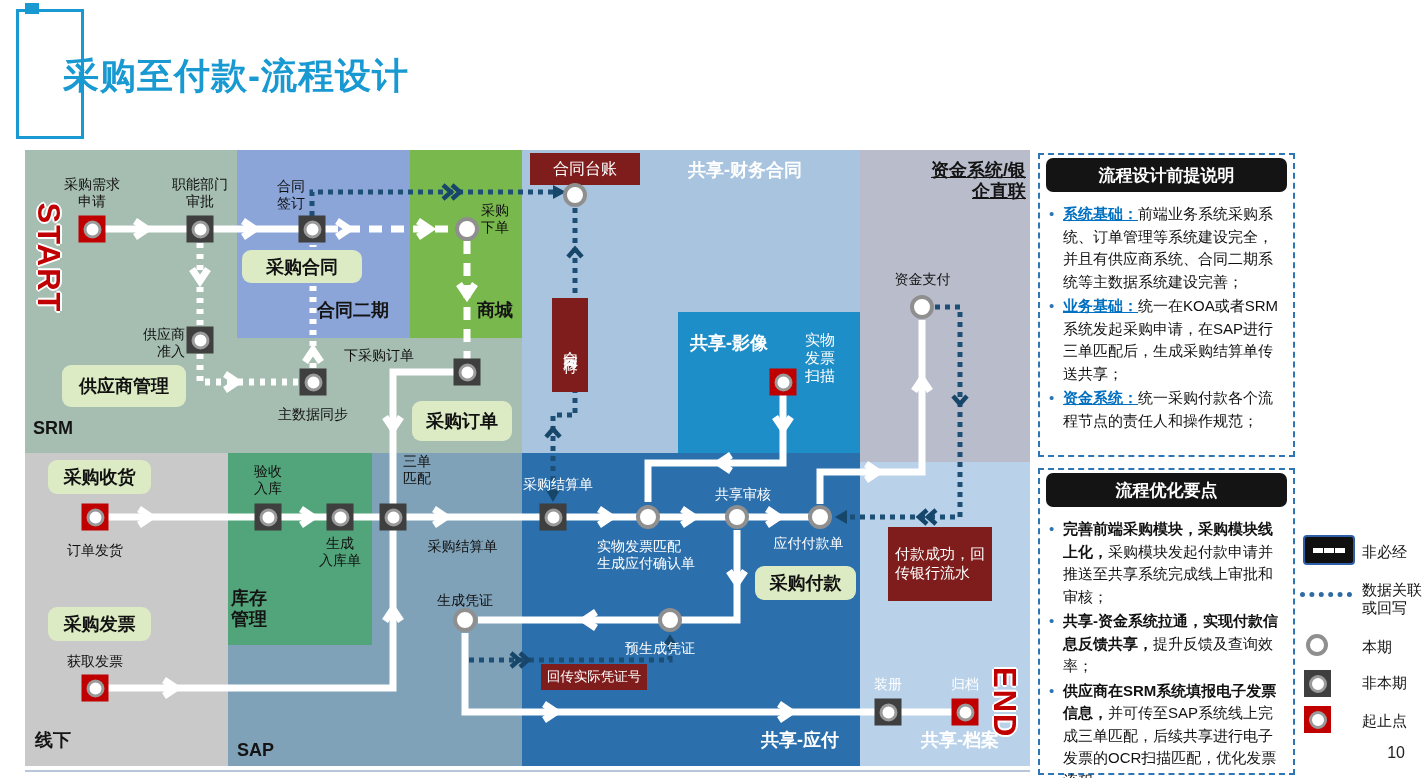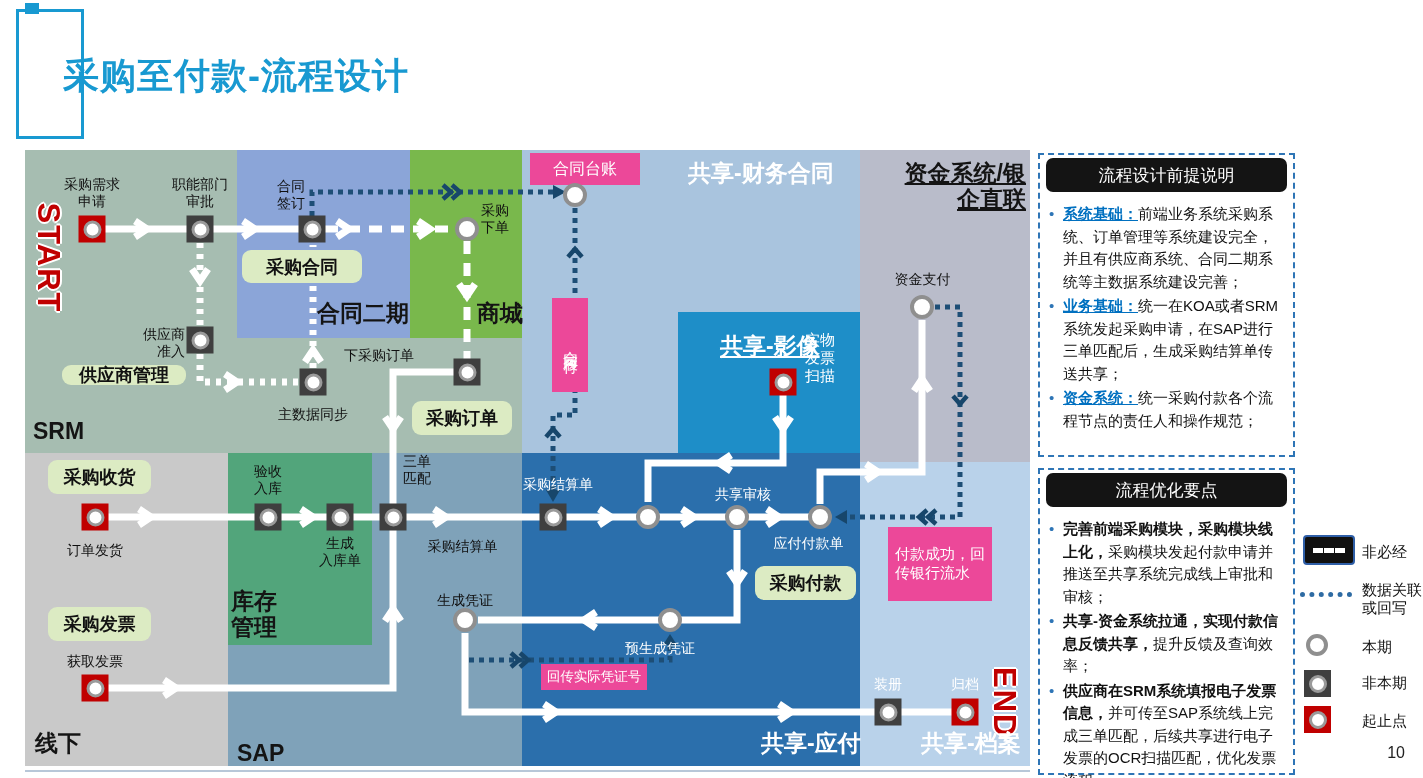--- a/index.html
+++ b/index.html
@@ -14,41 +14,41 @@
   .page-title{left:63px;top:52px;font-size:36px;font-weight:bold;color:#1899d1;letter-spacing:1px;}
   .page-num{right:18px;top:744px;font-size:16px;color:#222;}
   
   .diagram{left:25px;top:150px;width:1005px;height:616px;}
   .region{position:absolute;}
   .overlay{position:absolute;left:0;top:0;pointer-events:none;}
   .lbl{position:absolute;font-size:14px;line-height:1.2;white-space:pre-line;color:#101010;}
   .lbl.w{color:#ffffff;}
   .lbl.c{text-align:center;}
   .lbl.r{text-align:right;}
-  .rtitle{position:absolute;font-weight:bold;font-size:23px;line-height:1.15;color:#141414;white-space:pre-line;}
+  .rtitle{position:absolute;font-weight:bold;font-size:18px;line-height:1.15;color:#141414;white-space:pre-line;}
   .rtitle.w{color:#ffffff;}
   .pill{position:absolute;background:#dcebc3;border-radius:9px;display:flex;align-items:center;justify-content:center;
         font-weight:bold;font-size:18px;color:#111;text-align:center;}
-  .navybox{position:absolute;background:#ec4899;color:#fff;display:flex;align-items:center;justify-content:center;
+  .navybox{position:absolute;background:#7f1d1d;color:#fff;display:flex;align-items:center;justify-content:center;
         text-align:center;line-height:1.25;}
   .navybox.vert{writing-mode:vertical-rl;letter-spacing:3px;}
   .node{position:absolute;transform:translate(-50%,-50%);display:flex;align-items:center;justify-content:center;z-index:5;}
   .node.sq{width:27px;height:27px;background:#3f3f3f;}
   .node.sq.red{background:#c00000;}
   .node .ring{width:18px;height:18px;border-radius:50%;background:#fff;border:3px solid #9a9a9a;box-sizing:border-box;}
   .node.cir{width:24px;height:24px;}
   .node.cir .ring{width:24px;height:24px;border:4px solid #8f8f8f;}
   .marker{position:absolute;font-weight:bold;font-size:31px;color:#c00000;text-align:center;letter-spacing:2px;
         transform:rotate(90deg);
         text-shadow:-2px 0 #fff,2px 0 #fff,0 -2px #fff,0 2px #fff,-1px -1px #fff,1px 1px #fff;}
   .bottom-rule{left:25px;top:770px;width:1005px;height:2px;background:#b8c7d8;}
   
   .panel{position:absolute;border:2px dashed #2e75b6;background:#fff;box-sizing:border-box;}
   .panel-header{position:absolute;left:6px;right:6px;top:3px;height:34px;background:#141414;border-radius:7px;
-        color:#fff;font-weight:normal;font-size:17px;display:flex;align-items:center;justify-content:center;}
+        color:#fff;font-weight:bold;font-size:17px;display:flex;align-items:center;justify-content:center;}
   .bullets{position:absolute;left:9px;right:7px;top:48px;font-size:15px;line-height:1.5;}
   .bullet{display:flex;margin-bottom:2px;}
   .bullet .dot{color:#2e75b6;width:14px;flex:0 0 14px;}
   .bullet .term{color:#0070c0;font-weight:bold;text-decoration:underline;}
   .bullet .lead{font-weight:bold;}
   
   .legend-label{position:absolute;font-size:15px;color:#111;white-space:pre-line;line-height:1.2;}
   .lg-dashbox{position:absolute;width:48px;height:26px;background:#101010;border:2px solid #2f5fa8;border-radius:4px;
         display:flex;align-items:center;justify-content:center;}
   .lg-dashbox .dash{width:32px;border-top:5px dashed #fff;}
@@ -161,33 +161,33 @@
     <span>合同履行</span>
     </div>
   <div class="navybox" style="left:863px;top:377px;width:104px;height:74px;font-size:15px;text-align:left;padding:0 7px;box-sizing:border-box;">
     <span>付款成功，回传银行流水</span>
     </div>
   <div class="navybox" style="left:516px;top:514px;width:106px;height:26px;font-size:13.5px;">
     <span>回传实际凭证号</span>
     </div>
 
   <div class="pill" style="left:217px;top:100px;width:120px;height:33px;">采购合同</div>
-  <div class="pill" style="left:37px;top:215px;width:124px;height:20px;">供应商管理</div>
-  <div class="pill" style="left:387px;top:251px;width:100px;height:34px;">采购订单</div>
+  <div class="pill" style="left:37px;top:215px;width:124px;height:42px;">供应商管理</div>
+  <div class="pill" style="left:387px;top:251px;width:100px;height:40px;">采购订单</div>
   <div class="pill" style="left:23px;top:310px;width:103px;height:34px;">采购收货</div>
   <div class="pill" style="left:23px;top:457px;width:103px;height:34px;">采购发票</div>
   <div class="pill" style="left:730px;top:416px;width:101px;height:34px;">采购付款</div>
 
   <div class="rtitle" style="left:8px;top:268px;">SRM</div>
   <div class="rtitle" style="left:292px;top:150px;">合同二期</div>
   <div class="rtitle" style="left:452px;top:150px;">商城</div>
   <div class="rtitle w" style="left:663px;top:10px;">共享-财务合同</div>
   <div class="rtitle r" style="left:838px;top:10px;width:163px;text-align:right;text-decoration:underline;">资金系统/银
 企直联</div>
-  <div class="rtitle w" style="left:695px;top:183px;text-decoration:underline;">共享-影像</div>
+  <div class="rtitle w" style="left:665px;top:183px;">共享-影像</div>
   <div class="rtitle" style="left:206px;top:438px;">库存
 管理</div>
   <div class="rtitle" style="left:10px;top:580px;">线下</div>
   <div class="rtitle" style="left:212px;top:590px;">SAP</div>
   <div class="rtitle w" style="left:736px;top:580px;">共享-应付</div>
   <div class="rtitle w" style="left:896px;top:580px;">共享-档案</div>
 
   <div class="node sq red" style="left:67px;top:79px;">
       <span class="ring"></span>
     </div>
@@ -272,20 +272,22 @@
   <div class="lbl" style="left:319px;top:197px;width:102px;">下采购订单</div>
   <div class="lbl c" style="left:28px;top:392px;width:84px;">订单发货</div>
   <div class="lbl c" style="left:218px;top:313px;width:50px;">验收
 入库</div>
   <div class="lbl c" style="left:285px;top:385px;width:60px;">生成
 入库单</div>
   <div class="lbl" style="left:378px;top:303px;width:50px;">三单
 匹配</div>
   <div class="lbl c" style="left:390px;top:388px;width:95px;">采购结算单</div>
   <div class="lbl w" style="left:498px;top:326px;width:92px;">采购结算单</div>
+  <div class="lbl w" style="left:572px;top:388px;width:140px;">实物发票匹配
+生成应付确认单</div>
   <div class="lbl w c" style="left:683px;top:336px;width:70px;">共享审核</div>
   <div class="lbl w c" style="left:736px;top:385px;width:95px;">应付付款单</div>
   <div class="lbl w" style="left:780px;top:181px;width:40px;font-size:15px;">实物
 发票
 扫描</div>
   <div class="lbl c" style="left:855px;top:121px;width:85px;">资金支付</div>
   <div class="lbl w" style="left:600px;top:490px;width:95px;">预生成凭证</div>
   <div class="lbl" style="left:412px;top:442px;width:85px;">生成凭证</div>
   <div class="lbl c" style="left:28px;top:503px;width:84px;">获取发票</div>
   <div class="lbl w c" style="left:838px;top:526px;width:50px;">装册</div>

